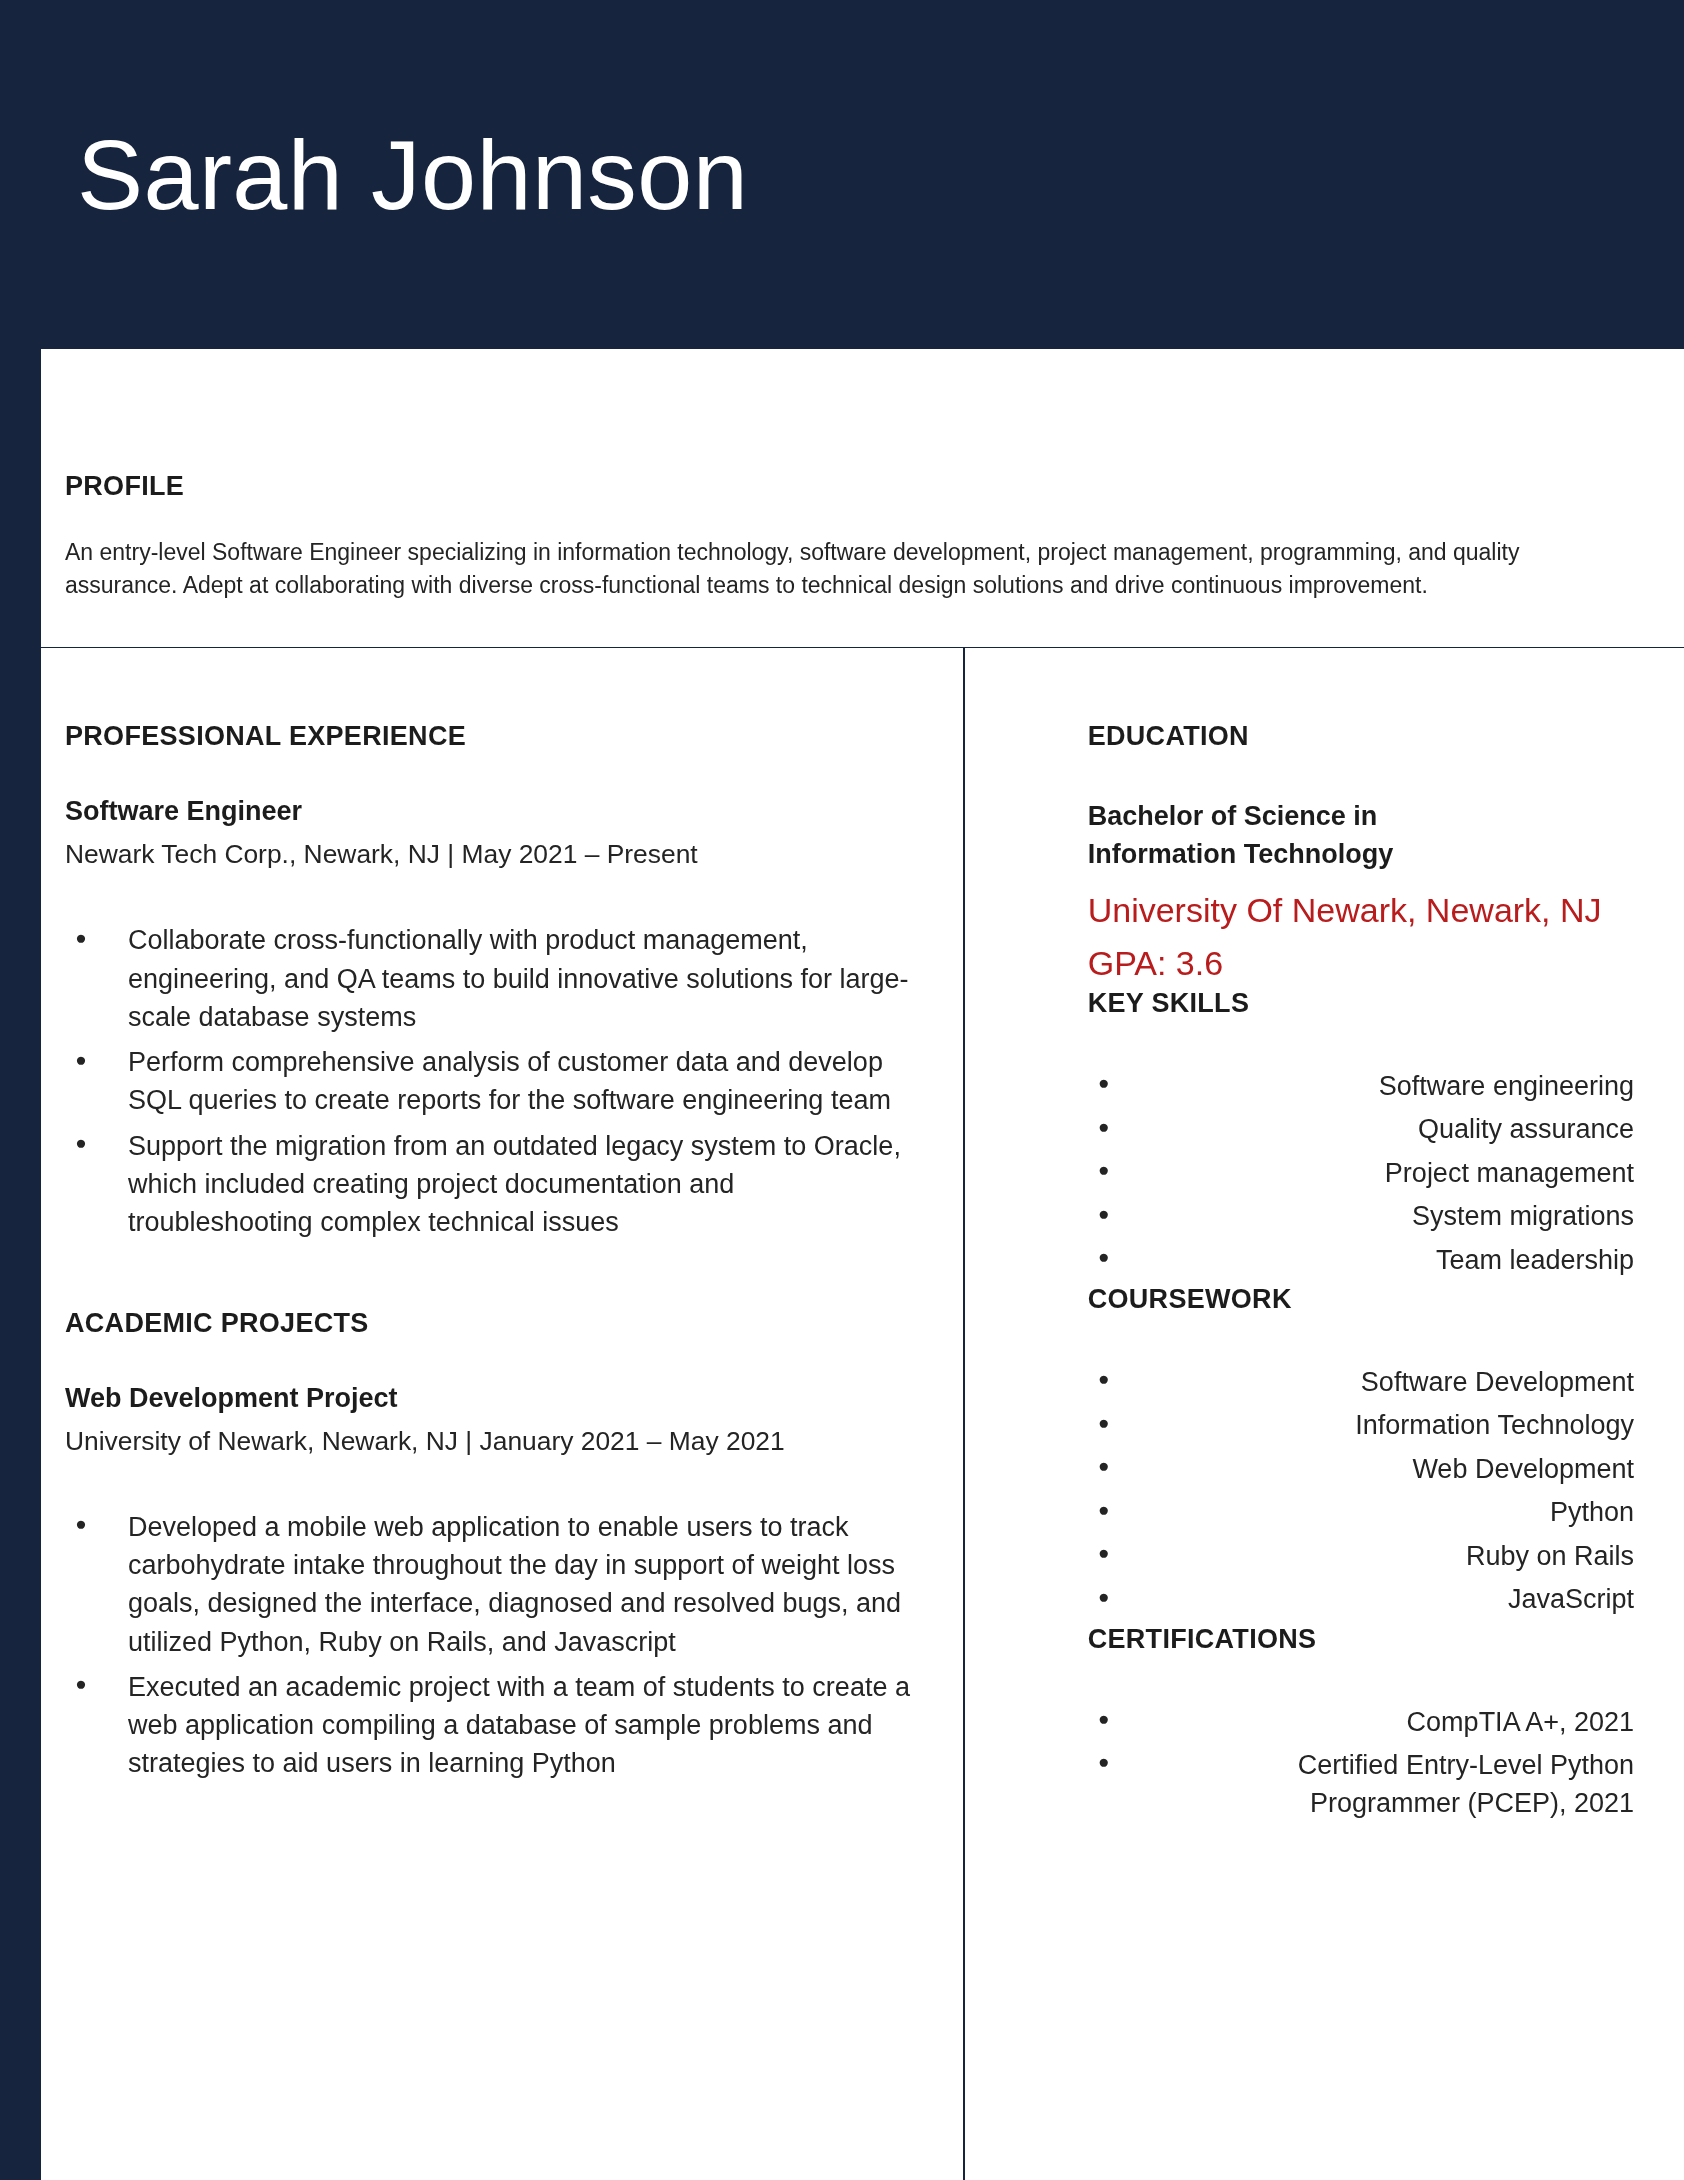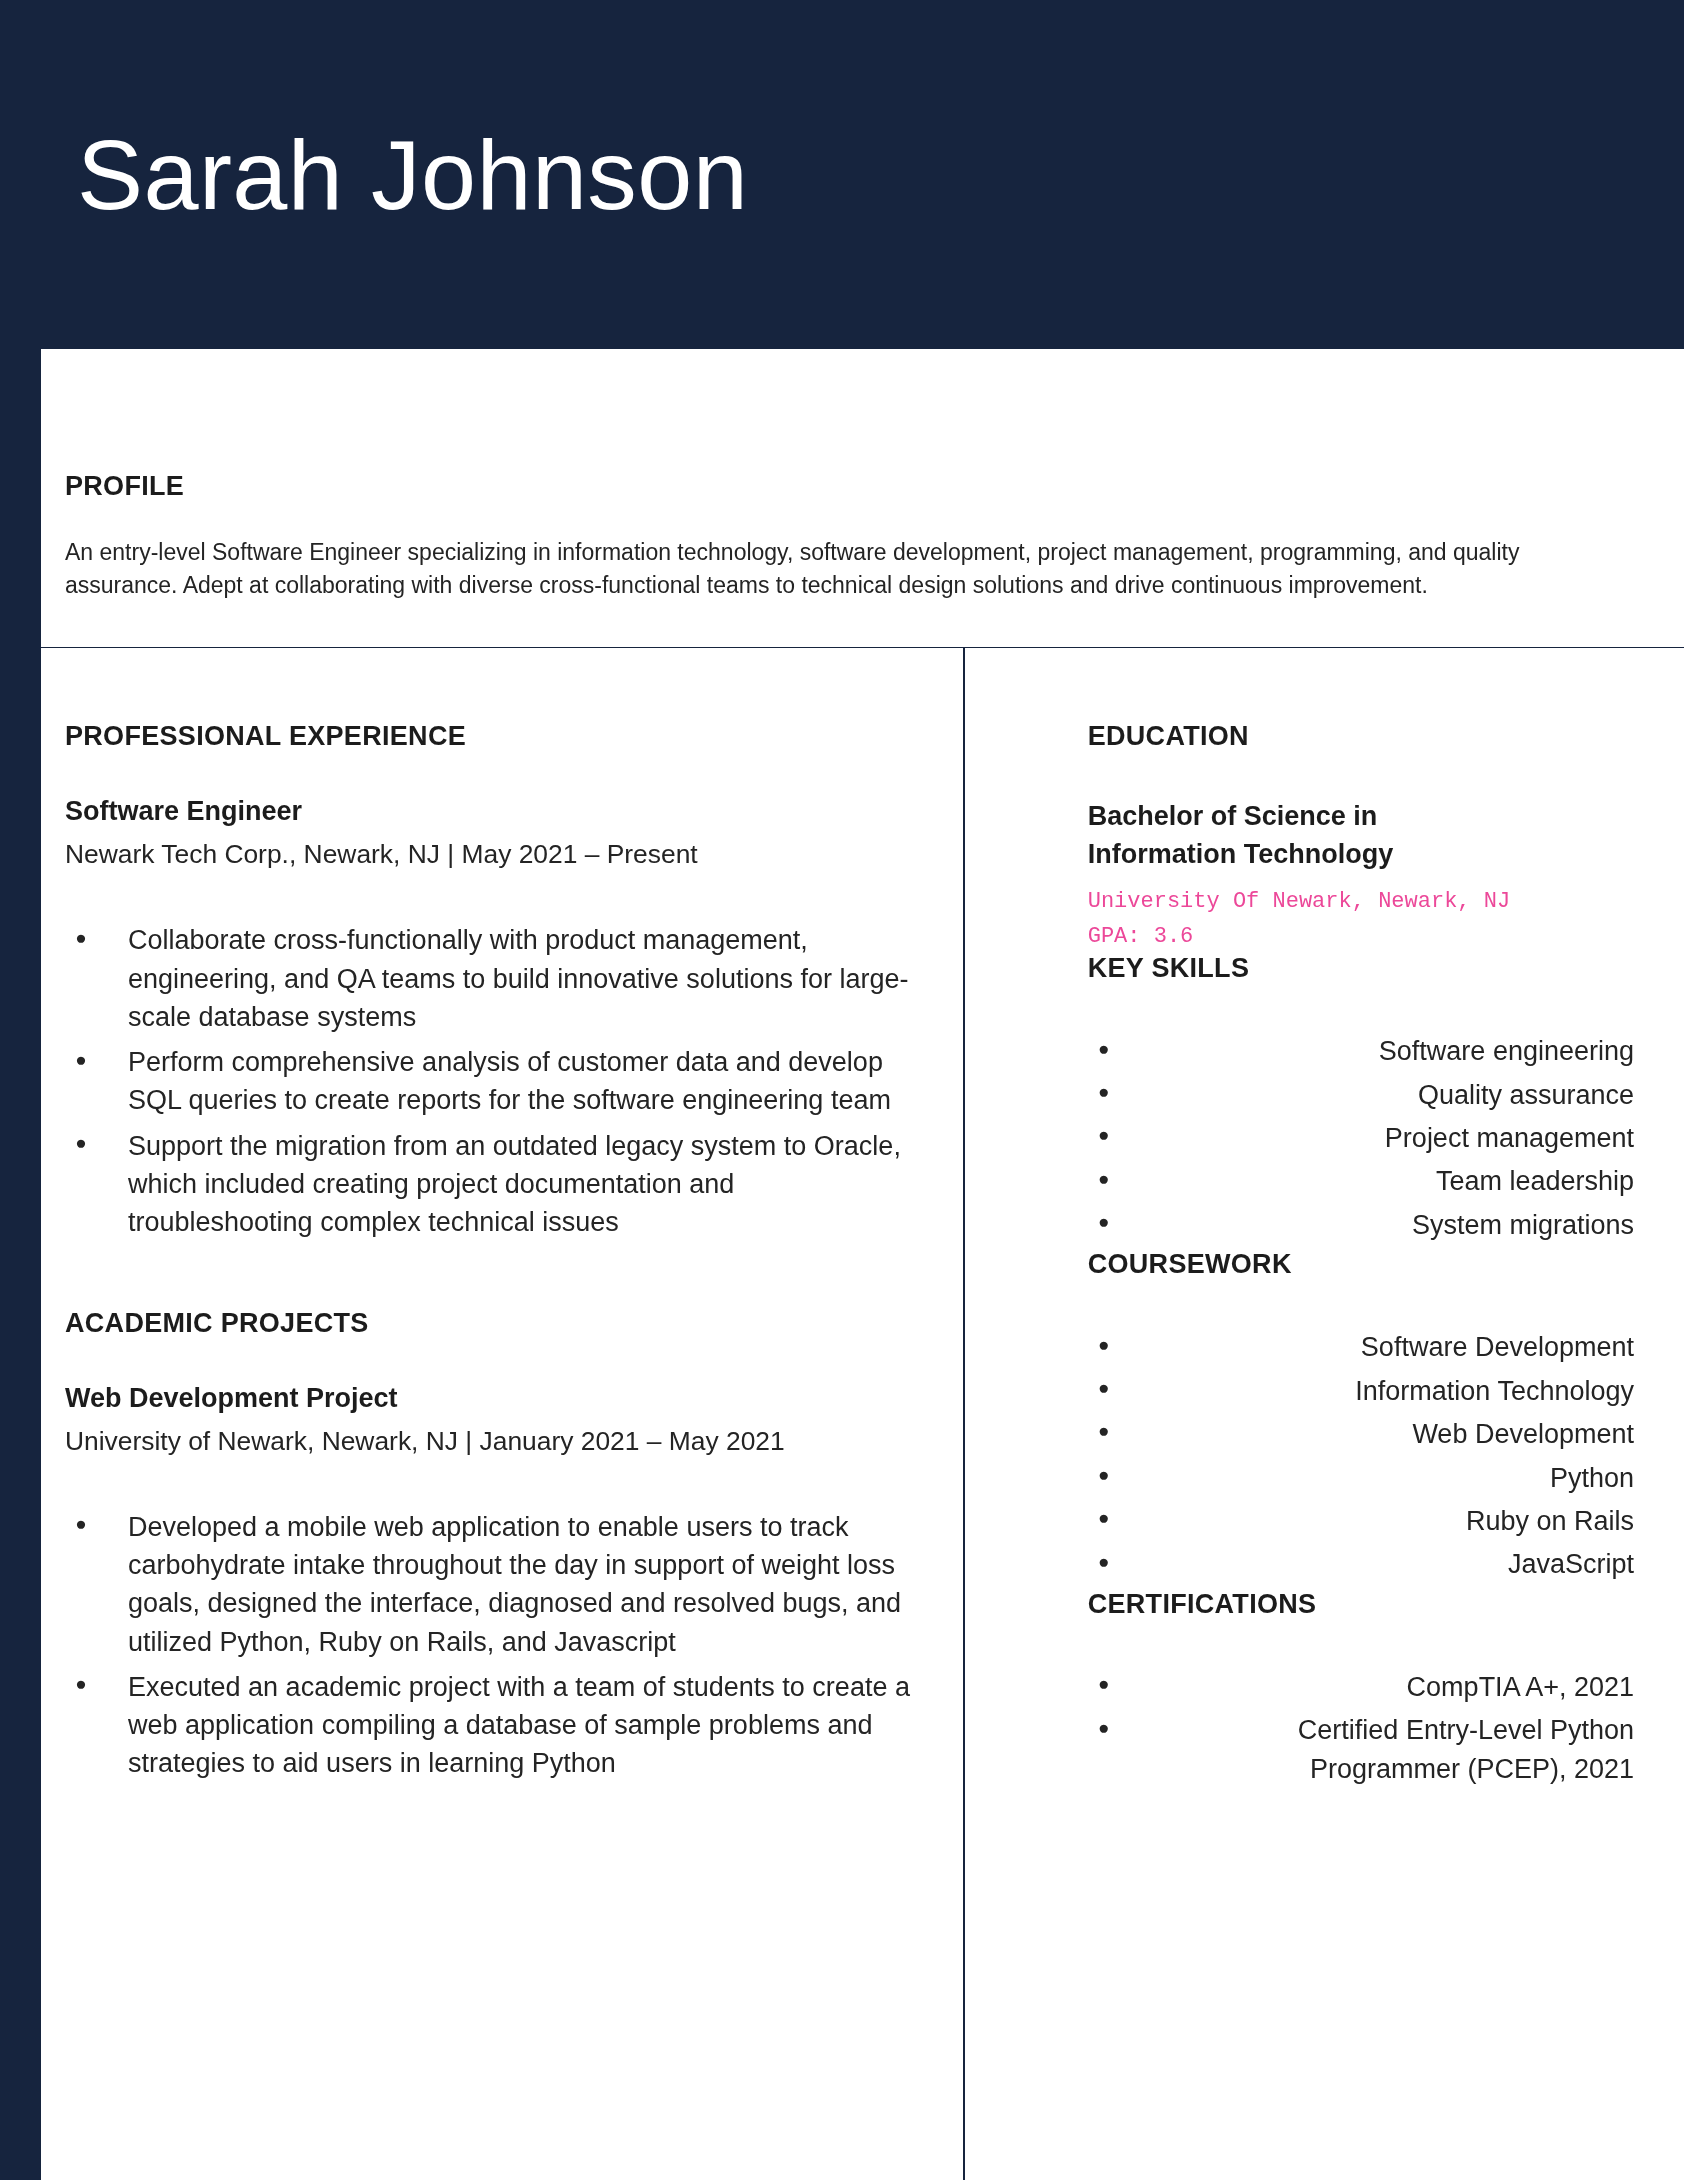--- a/index.html
+++ b/index.html
@@ -124,24 +124,23 @@
   .degree {
     margin: 46px 0 0 0;
     font-size: 27px;
     font-weight: 700;
     line-height: 1.4;
     color: #1c1c1c;
     max-width: 366px;
   }
   .edu-line {
     margin: 3.4px 0 0 0;
-    font-size: 22px;
+    font-size: 34px;
     line-height: 1.45;
-    color: #ec4899;
-    font-family: Liberation Mono, monospace;
+    color: #b91c1c;
   }
   .edu-line.first { margin-top: 12px; }
   .right-heading { margin-top: 60px; }
   ul.bullets.tight { margin-top: 48px; }
   ul.bullets.tight li { margin-bottom: 5.1px; padding-left: 63px; text-align: right; }
 </style>
 </head>
 <body>
 
 <div class="page">
@@ -196,22 +195,22 @@
         <p class="edu-line first">University Of Newark, Newark, NJ</p>
         <p class="edu-line">GPA: 3.6</p>
       </section>
 
       <section>
         <h2 class="section-heading right-heading">KEY SKILLS</h2>
         <ul class="bullets tight">
           <li>Software engineering</li>
           <li>Quality assurance</li>
           <li>Project management</li>
+          <li>System migrations</li>
           <li>Team leadership</li>
-          <li>System migrations</li>
         </ul>
       </section>
 
       <section>
         <h2 class="section-heading right-heading">COURSEWORK</h2>
         <ul class="bullets tight">
           <li>Software Development</li>
           <li>Information Technology</li>
           <li>Web Development</li>
           <li>Python</li>

